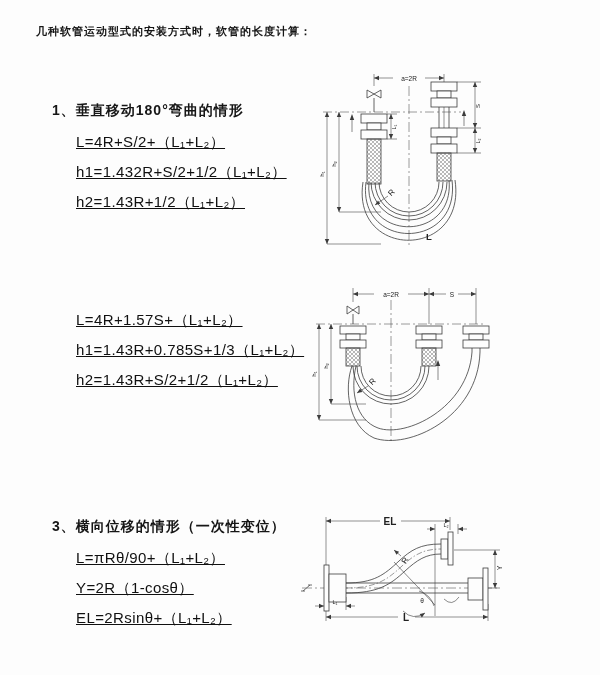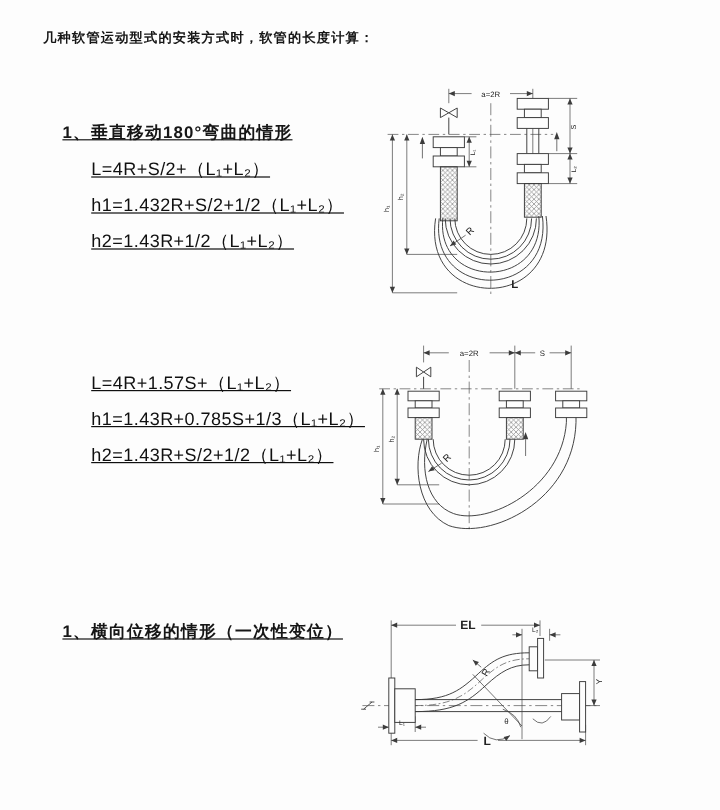--- a/index.html
+++ b/index.html
@@ -5,21 +5,21 @@
   html,body{margin:0;padding:0;}
   body{
     width:600px;height:675px;position:relative;background:#fdfdfd;
     font-family:"Liberation Sans","DejaVu Sans",sans-serif;color:#161616;
     overflow:hidden;
   }
   .abs{position:absolute;}
   .page-title{
     left:36px;top:24px;font-size:11px;font-weight:700;letter-spacing:1px;white-space:nowrap;
   }
-  .section-heading{font-size:14px;font-weight:700;letter-spacing:1px;white-space:nowrap;text-decoration:underline;}
+  .section-heading{font-size:14px;font-weight:700;letter-spacing:1px;white-space:nowrap;}
   .formulas{margin:7px 0 0 24px;}
   .formula-line{font-size:15px;line-height:30px;white-space:nowrap;letter-spacing:.4px;color:#101010;text-decoration:underline;}
   svg.diag{position:absolute;}
   svg.diag text{font-family:"Liberation Sans","DejaVu Sans",sans-serif;fill:#222;}
 </style>
 </head>
 <body>
 
 <div class="abs page-title">几种软管运动型式的安装方式时，软管的长度计算：</div>
 
@@ -34,21 +34,26 @@
 
 <section class="abs" style="left:52px;top:298px">
   <div class="formulas">
     <div class="formula-line">L=4R+1.57S+（L₁+L₂）</div>
     <div class="formula-line">h1=1.43R+0.785S+1/3（L₁+L₂）</div>
     <div class="formula-line">h2=1.43R+S/2+1/2（L₁+L₂）</div>
   </div>
 </section>
 
 <section class="abs" style="left:52px;top:518px">
-  <div class="section-heading">1、横向位移的情形（一次性变位）</div>
+  <div class="section-heading">3、横向位移的情形（一次性变位）</div>
+  <div class="formulas">
+    <div class="formula-line">L=πRθ/90+（L₁+L₂）</div>
+    <div class="formula-line">Y=2R（1-cosθ）</div>
+    <div class="formula-line">EL=2Rsinθ+（L₁+L₂）</div>
+  </div>
 </section>
 
 <svg class="diag" style="left:309px;top:66px" width="282" height="194" viewBox="0 0 282 194">
   <defs>
     <pattern id="br1" width="4" height="4" patternUnits="userSpaceOnUse">
       <path d="M0,4 L4,0 M0,0 L4,4" stroke="#8a8a8a" stroke-width="0.6"></path>
     </pattern>
   </defs>
   <g stroke="#4a4a4a" fill="none" stroke-width="0.7">
     <line x1="100" y1="20" x2="100" y2="180" stroke-dasharray="10 3 2 3" stroke-width="0.55"></line>

